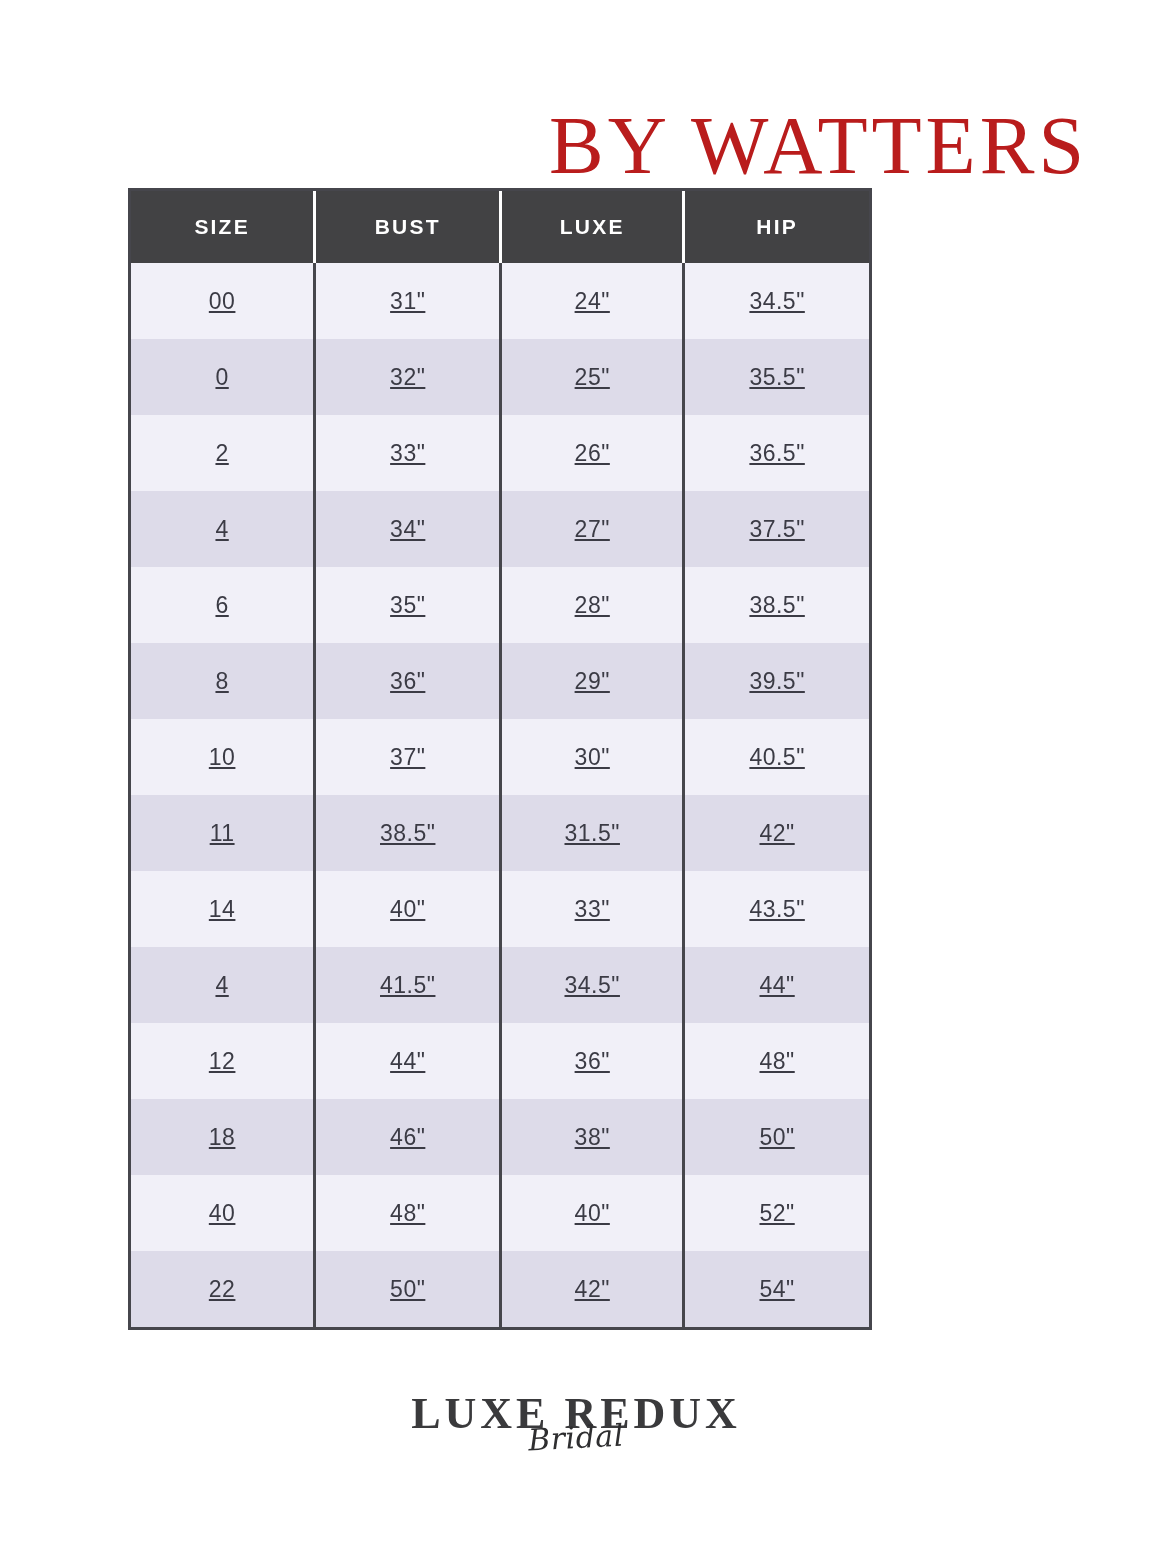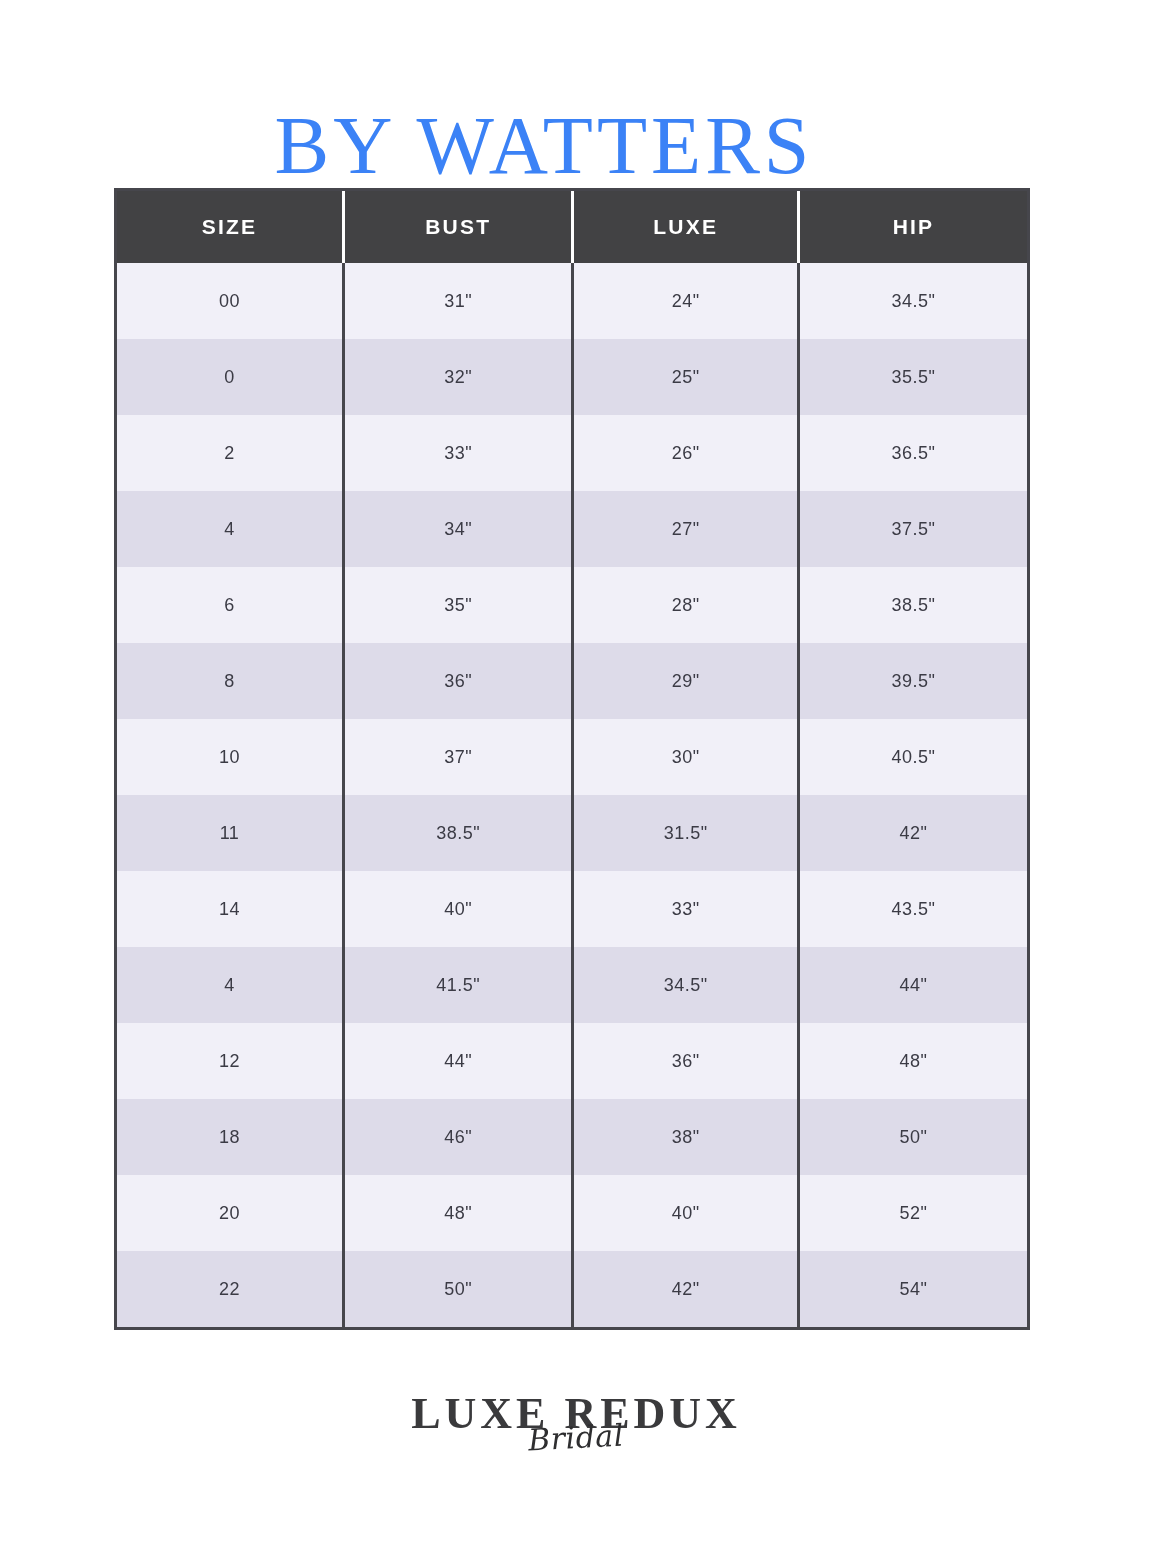--- a/index.html
+++ b/index.html
@@ -21,36 +21,36 @@
     position: relative;
     box-sizing: border-box;
   }
 
   
   .brand-title {
     position: absolute;
     top: 48px;
     left: 0;
     width: 1088px;
-    text-align: center;
+    text-align: right;
     font-family: "Liberation Serif", "DejaVu Serif", serif;
     font-size: 82px;
     line-height: 1.05;
     letter-spacing: 4px;
-    color: #3b82f6;
+    color: #b91c1c;
     font-weight: 400;
     white-space: nowrap;
   }
 
   
   .size-table-wrap {
     position: absolute;
-    left: 114px;
+    left: 128px;
     top: 188px;
-    width: 916px;
+    width: 744px;
     border: 3px solid #46464c;
     box-sizing: border-box;
     background: #f1f0f8;
   }
   table.size-table {
     border-collapse: collapse;
     width: 100%;
     table-layout: fixed;
   }
   table.size-table col.c-size { width: 24.9%; }
@@ -71,26 +71,27 @@
     border-right: 3px solid #ffffff;
     box-sizing: border-box;
   }
   thead th:last-child { border-right: none; }
 
   tbody td {
     height: 76px;
     text-align: center;
     vertical-align: middle;
     padding: 0;
-    font-size: 18px;
+    font-size: 23px;
     font-weight: 300;
     letter-spacing: 0.5px;
     color: #3b3b45;
     border-right: 3px solid #46464c;
     box-sizing: border-box;
+    text-decoration: underline;
   }
   tbody td:last-child { border-right: none; }
 
   tbody tr.row-light td { background: #f1f0f8; }
   tbody tr.row-dark  td { background: #dddbe9; }
 
   
   .footer-logo {
     position: absolute;
     left: 0;
@@ -210,21 +211,21 @@
             <td>36"</td>
             <td>48"</td>
           </tr>
           <tr class="row-dark">
             <td>18</td>
             <td>46"</td>
             <td>38"</td>
             <td>50"</td>
           </tr>
           <tr class="row-light">
-            <td>20</td>
+            <td>40</td>
             <td>48"</td>
             <td>40"</td>
             <td>52"</td>
           </tr>
           <tr class="row-dark">
             <td>22</td>
             <td>50"</td>
             <td>42"</td>
             <td>54"</td>
           </tr>

